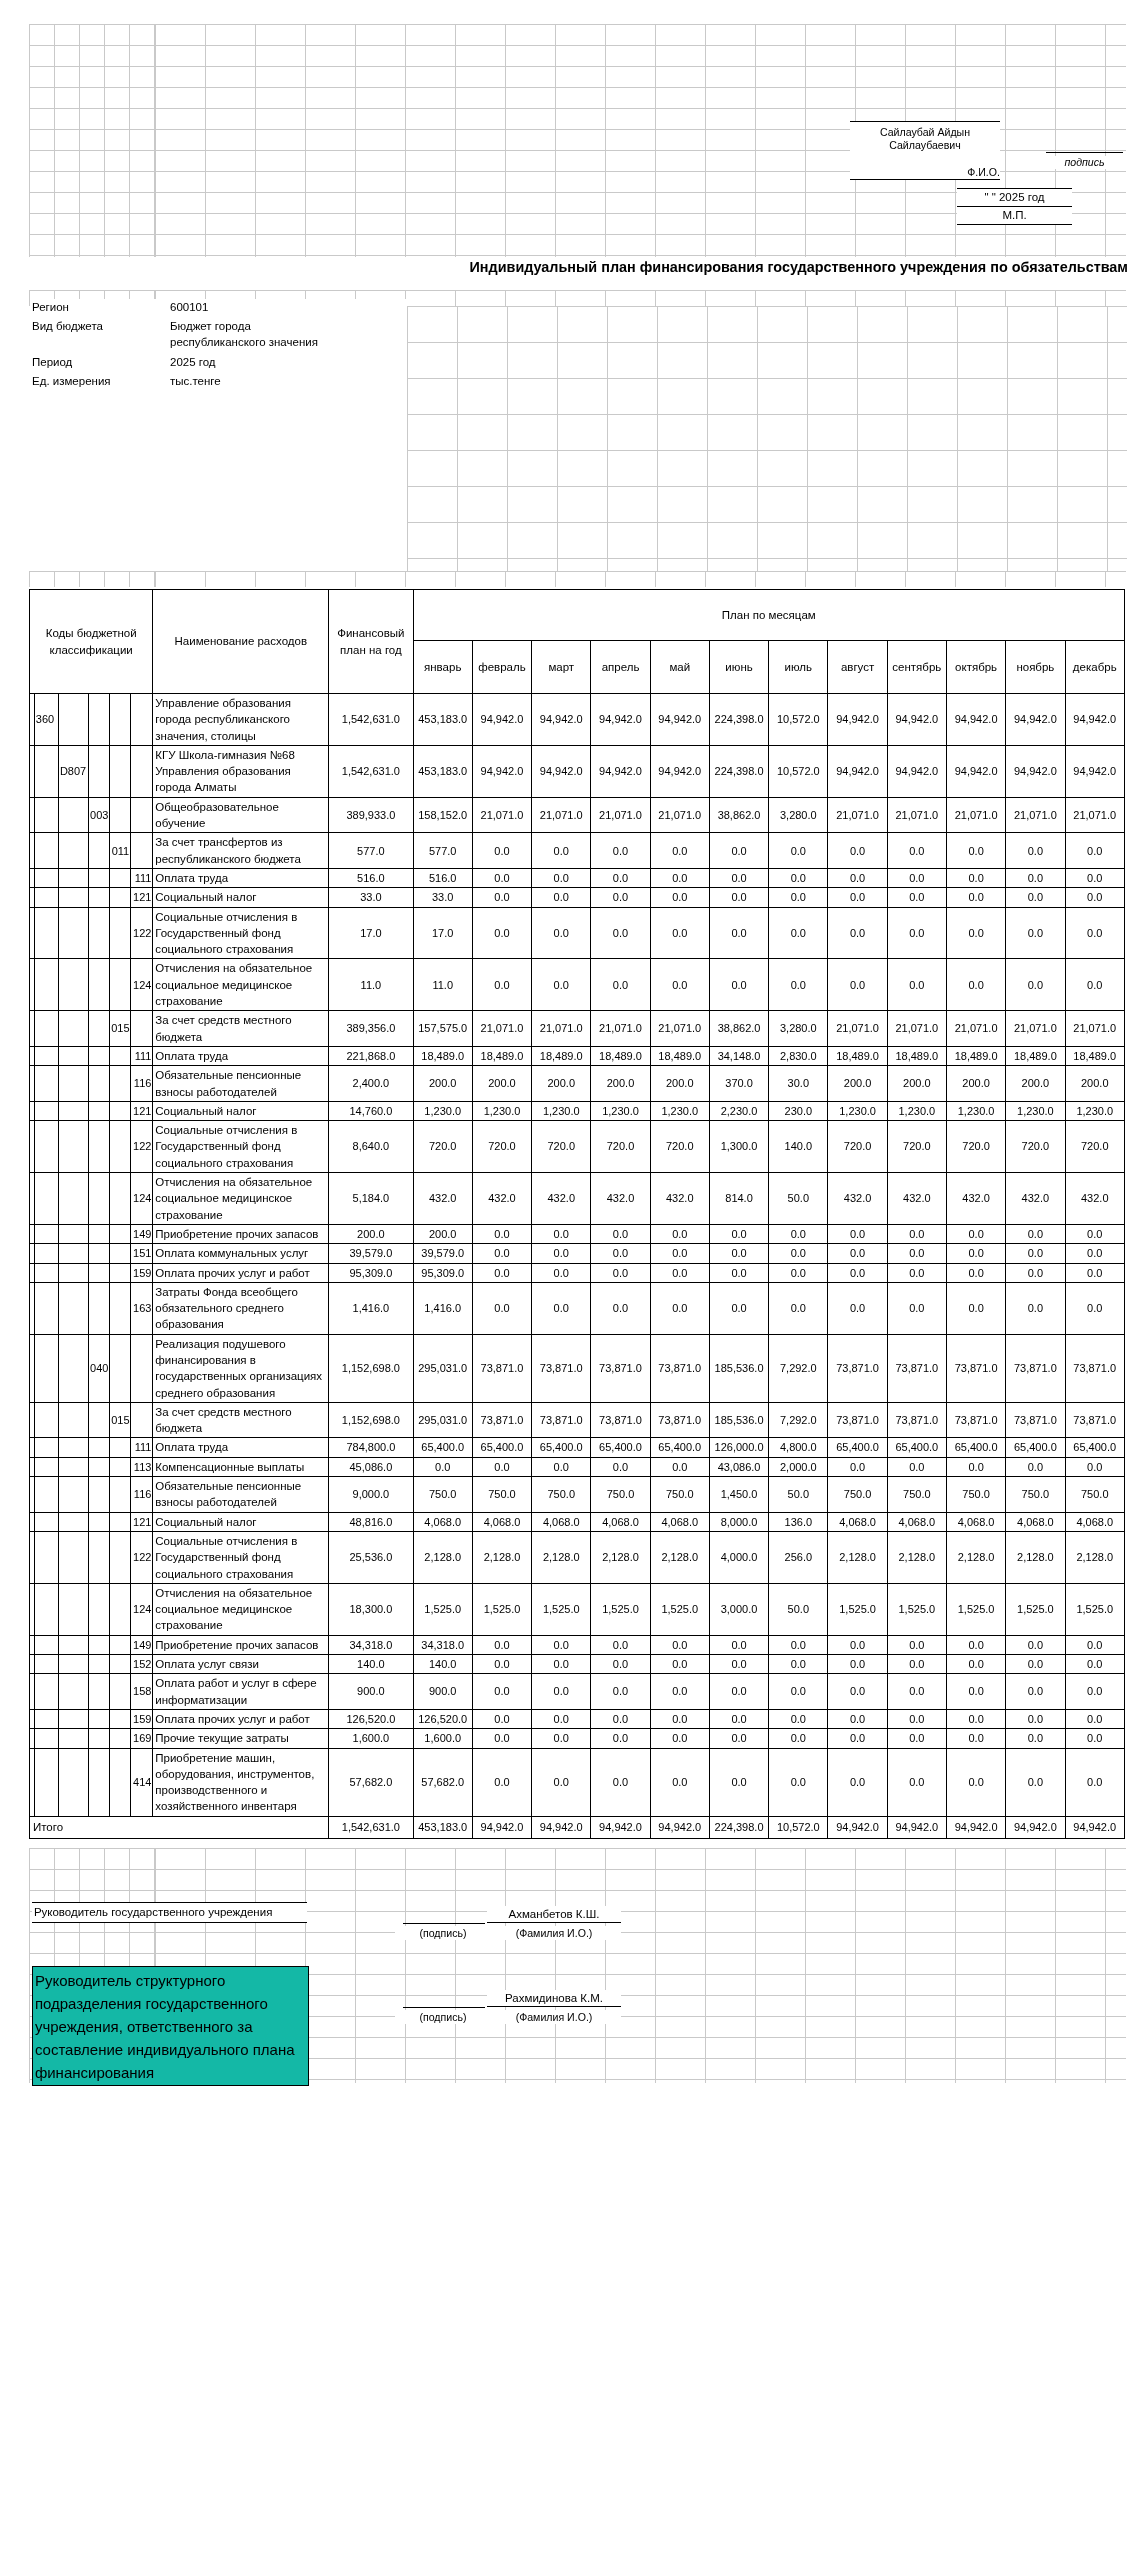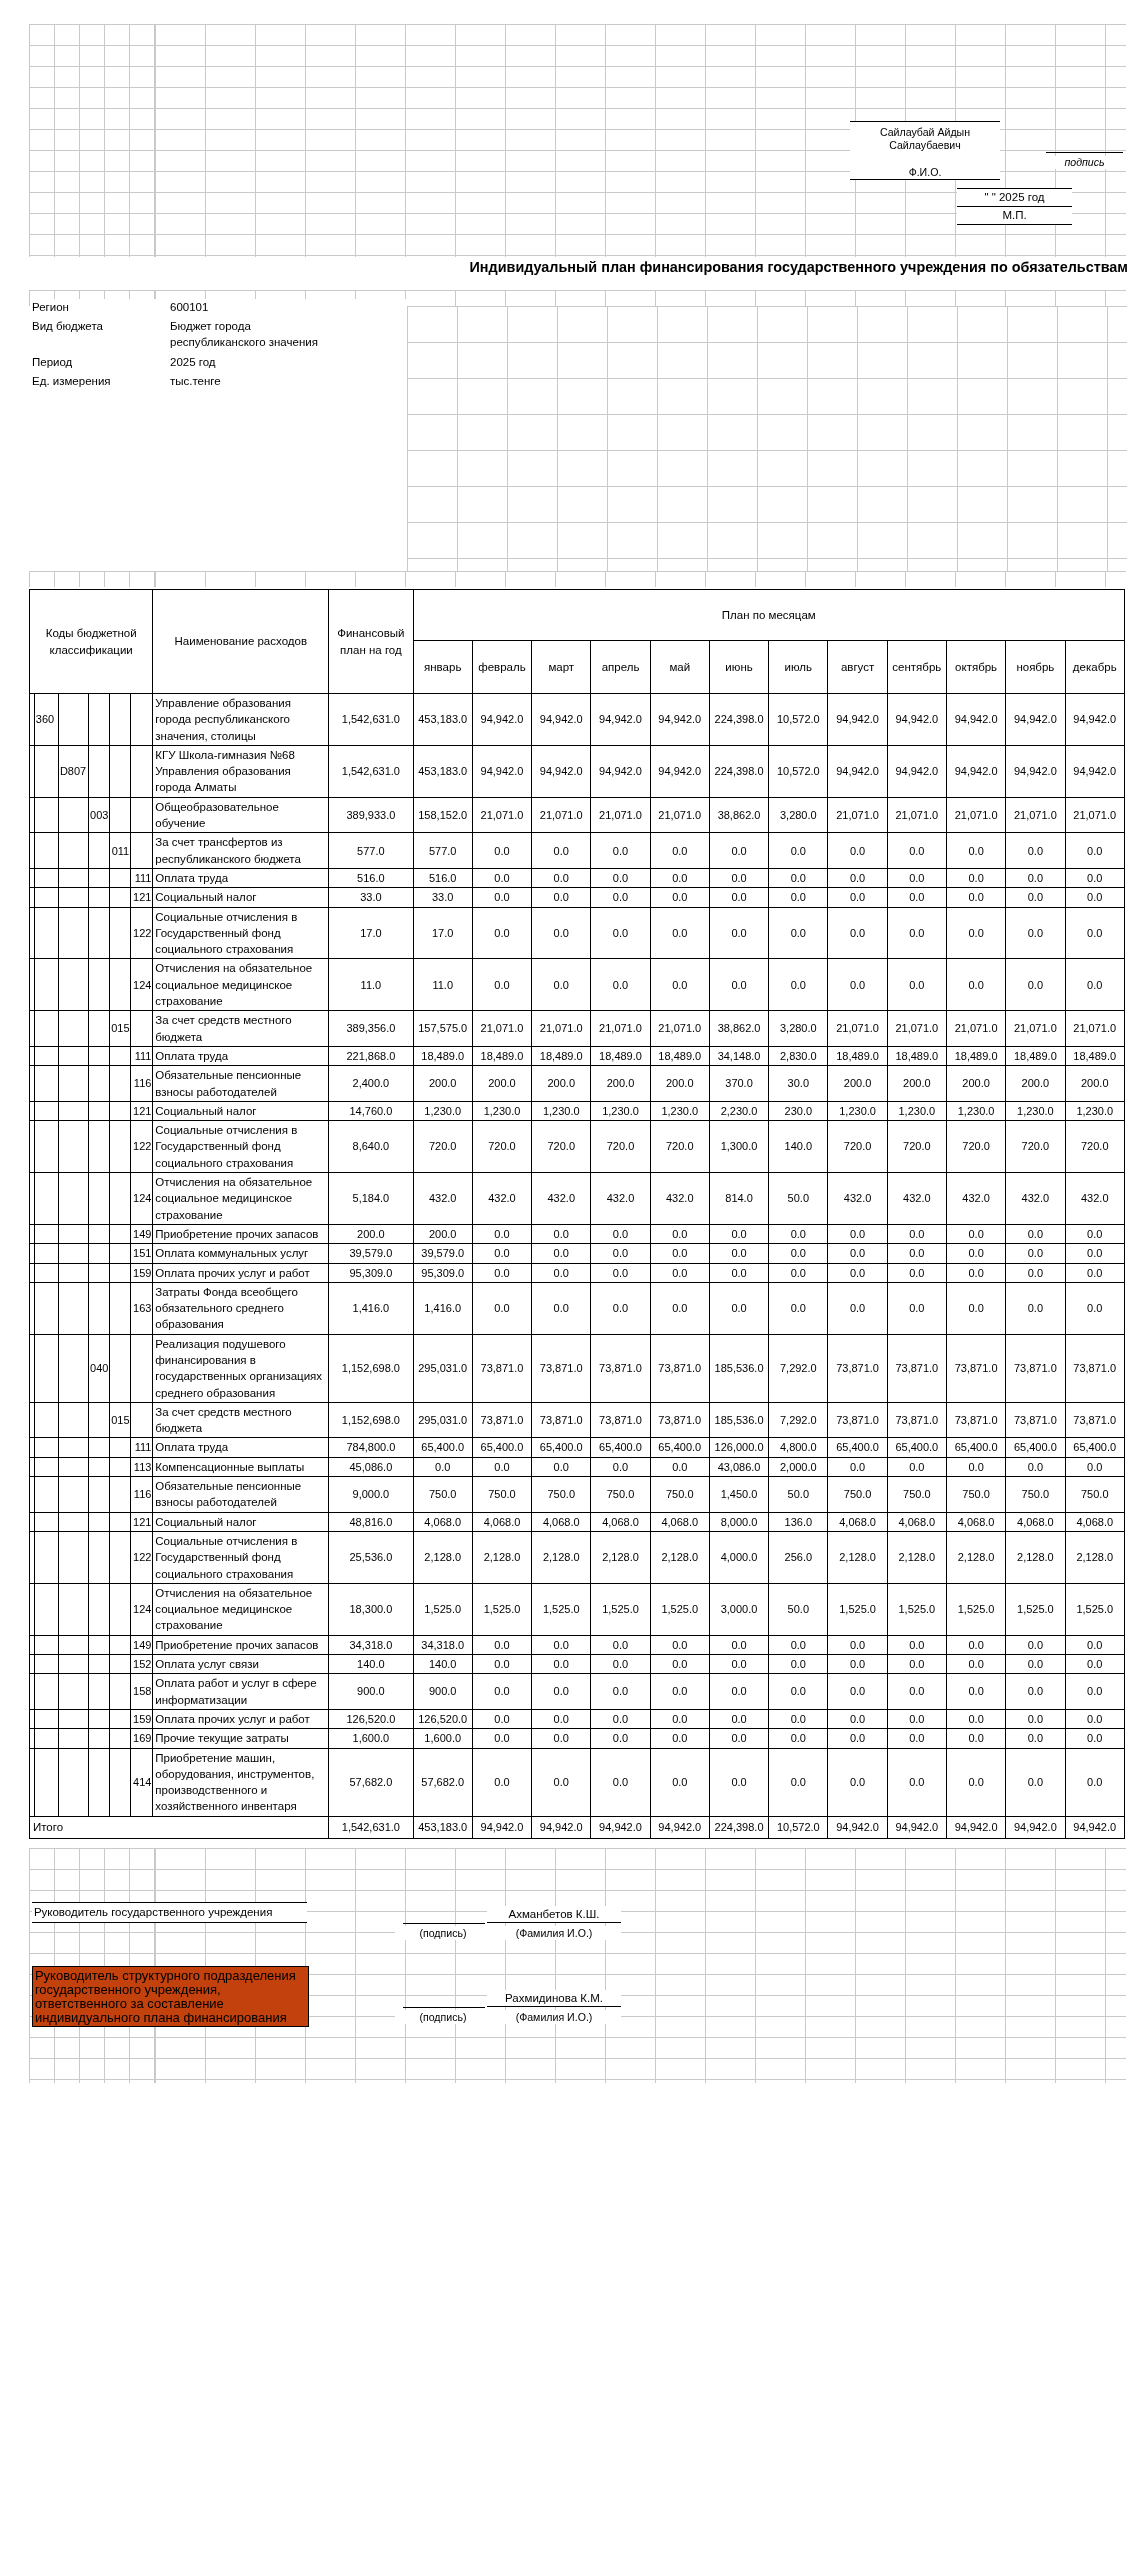--- a/index.html
+++ b/index.html
@@ -21,21 +21,21 @@
   .footer-area{position:relative;height:254px;padding-left:28px;}
 
   
   .appendix{position:absolute;left:814px;top:25px;width:313px;text-align:center;
             font-size:10.6px;line-height:13.4px;background:#fff;}
   .appendix .bold{font-weight:bold;margin:2.9px 0;}
   .ax-name{position:absolute;left:850px;top:121px;width:150px;height:40px;background:#fff;
            border-top:1px solid #000;border-bottom:1px solid #000;
            font-size:10.6px;line-height:13.4px;text-align:center;padding-top:3.8px;}
   .ax-fio{position:absolute;left:850px;top:166px;width:150px;background:#fff;
-          border-bottom:1px solid #000;font-size:10.6px;text-align:center;line-height:13.4px;}
+          border-bottom:1px solid #000;font-size:10.6px;text-align:right;line-height:13.4px;}
   .ax-signline{position:absolute;left:1046px;top:152px;width:77px;border-bottom:1px solid #000;}
   .ax-sign{position:absolute;left:1046px;top:156px;width:77px;background:#fff;
            font-size:10.6px;text-align:center;line-height:13.4px;font-style:italic;}
   .ax-year{position:absolute;left:957px;top:188px;width:115px;background:#fff;
            border-top:1px solid #000;border-bottom:1px solid #000;
            font-size:11.5px;text-align:center;line-height:17.3px;}
   .ax-mp{position:absolute;left:957px;top:207px;width:115px;background:#fff;
          border-bottom:1px solid #000;font-size:11.5px;text-align:center;line-height:17.3px;}
 
   .doc-title{position:absolute;left:0;top:258px;width:100%;text-align:right;
@@ -66,22 +66,22 @@
   .f-role1{position:absolute;left:32px;top:63px;width:271px;background:#fff;
            border-top:1px solid #000;border-bottom:1px solid #000;
            font-size:11.5px;line-height:15.4px;padding:1.9px 1.9px;}
   .f-sig1-line{position:absolute;left:403px;top:84px;width:82px;border-bottom:1px solid #000;}
   .f-sig1{position:absolute;left:395px;top:87px;width:96px;background:#fff;
           font-size:10.6px;text-align:center;line-height:14.4px;}
   .f-name1{position:absolute;left:487px;top:67px;width:134px;background:#fff;
            border-bottom:1px solid #000;font-size:11.5px;text-align:center;line-height:16.3px;}
   .f-fam1{position:absolute;left:487px;top:87px;width:134px;background:#fff;
           font-size:10.6px;text-align:center;line-height:14.4px;}
-  .f-role2{position:absolute;left:32px;top:127px;width:271px;background:#c2410c;
-           border:1px solid #000;font-size:13px;line-height:14px;padding:1.9px 1.9px;}
+  .f-role2{position:absolute;left:32px;top:127px;width:271px;background:#14b8a6;
+           border:1px solid #000;font-size:15px;line-height:23px;padding:1.9px 1.9px;}
   .f-sig2-line{position:absolute;left:403px;top:168px;width:82px;border-bottom:1px solid #000;}
   .f-sig2{position:absolute;left:395px;top:171px;width:96px;background:#fff;
           font-size:10.6px;text-align:center;line-height:14.4px;}
   .f-name2{position:absolute;left:487px;top:151px;width:134px;background:#fff;
            border-bottom:1px solid #000;font-size:11.5px;text-align:center;line-height:16.3px;}
   .f-fam2{position:absolute;left:487px;top:171px;width:134px;background:#fff;
           font-size:10.6px;text-align:center;line-height:14.4px;}
 </style>
 </head>
 <body>

